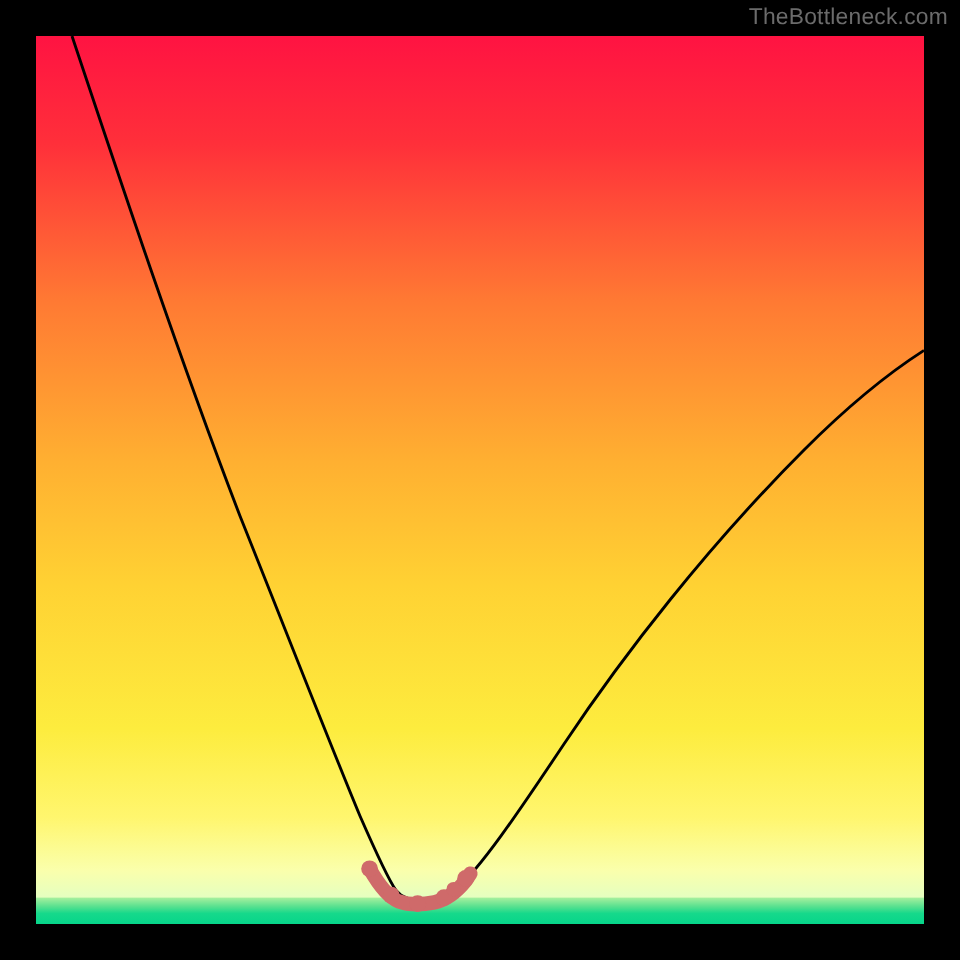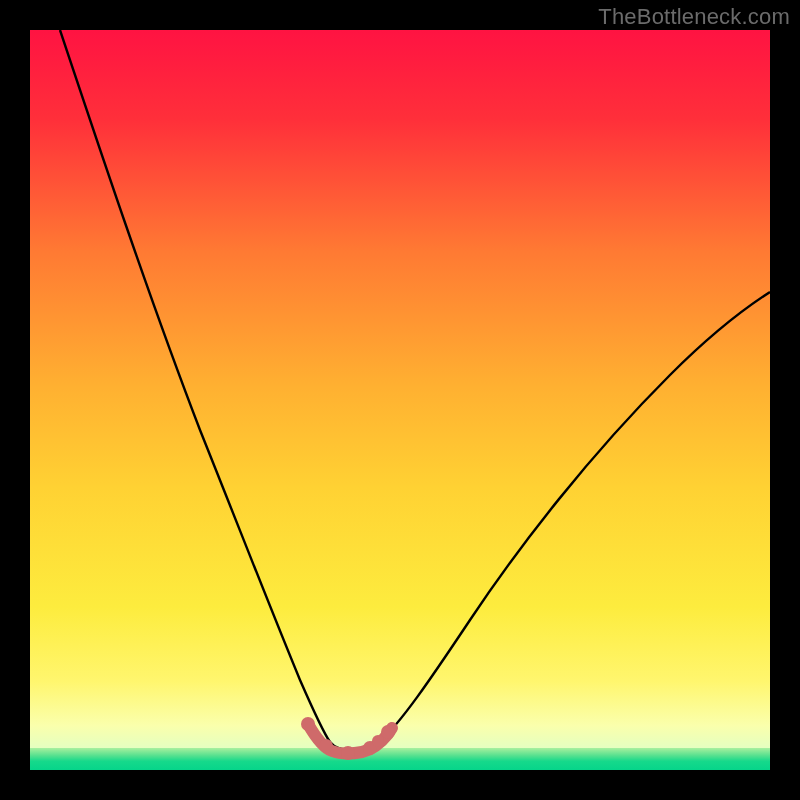--- a/index.html
+++ b/index.html
@@ -15,21 +15,21 @@
     position: relative;
     width: 800px;
     height: 800px;
     background: #000;
   }
   .watermark {
     position: absolute;
     top: 4px;
     right: 10px;
     color: #6b6b6b;
-    font-size: 22px;
+    font-size: 19px;
     font-weight: 400;
     letter-spacing: 0.2px;
     z-index: 10;
   }
   .plot {
     position: absolute;
     left: 30px;
     top: 30px;
     width: 740px;
     height: 740px;

